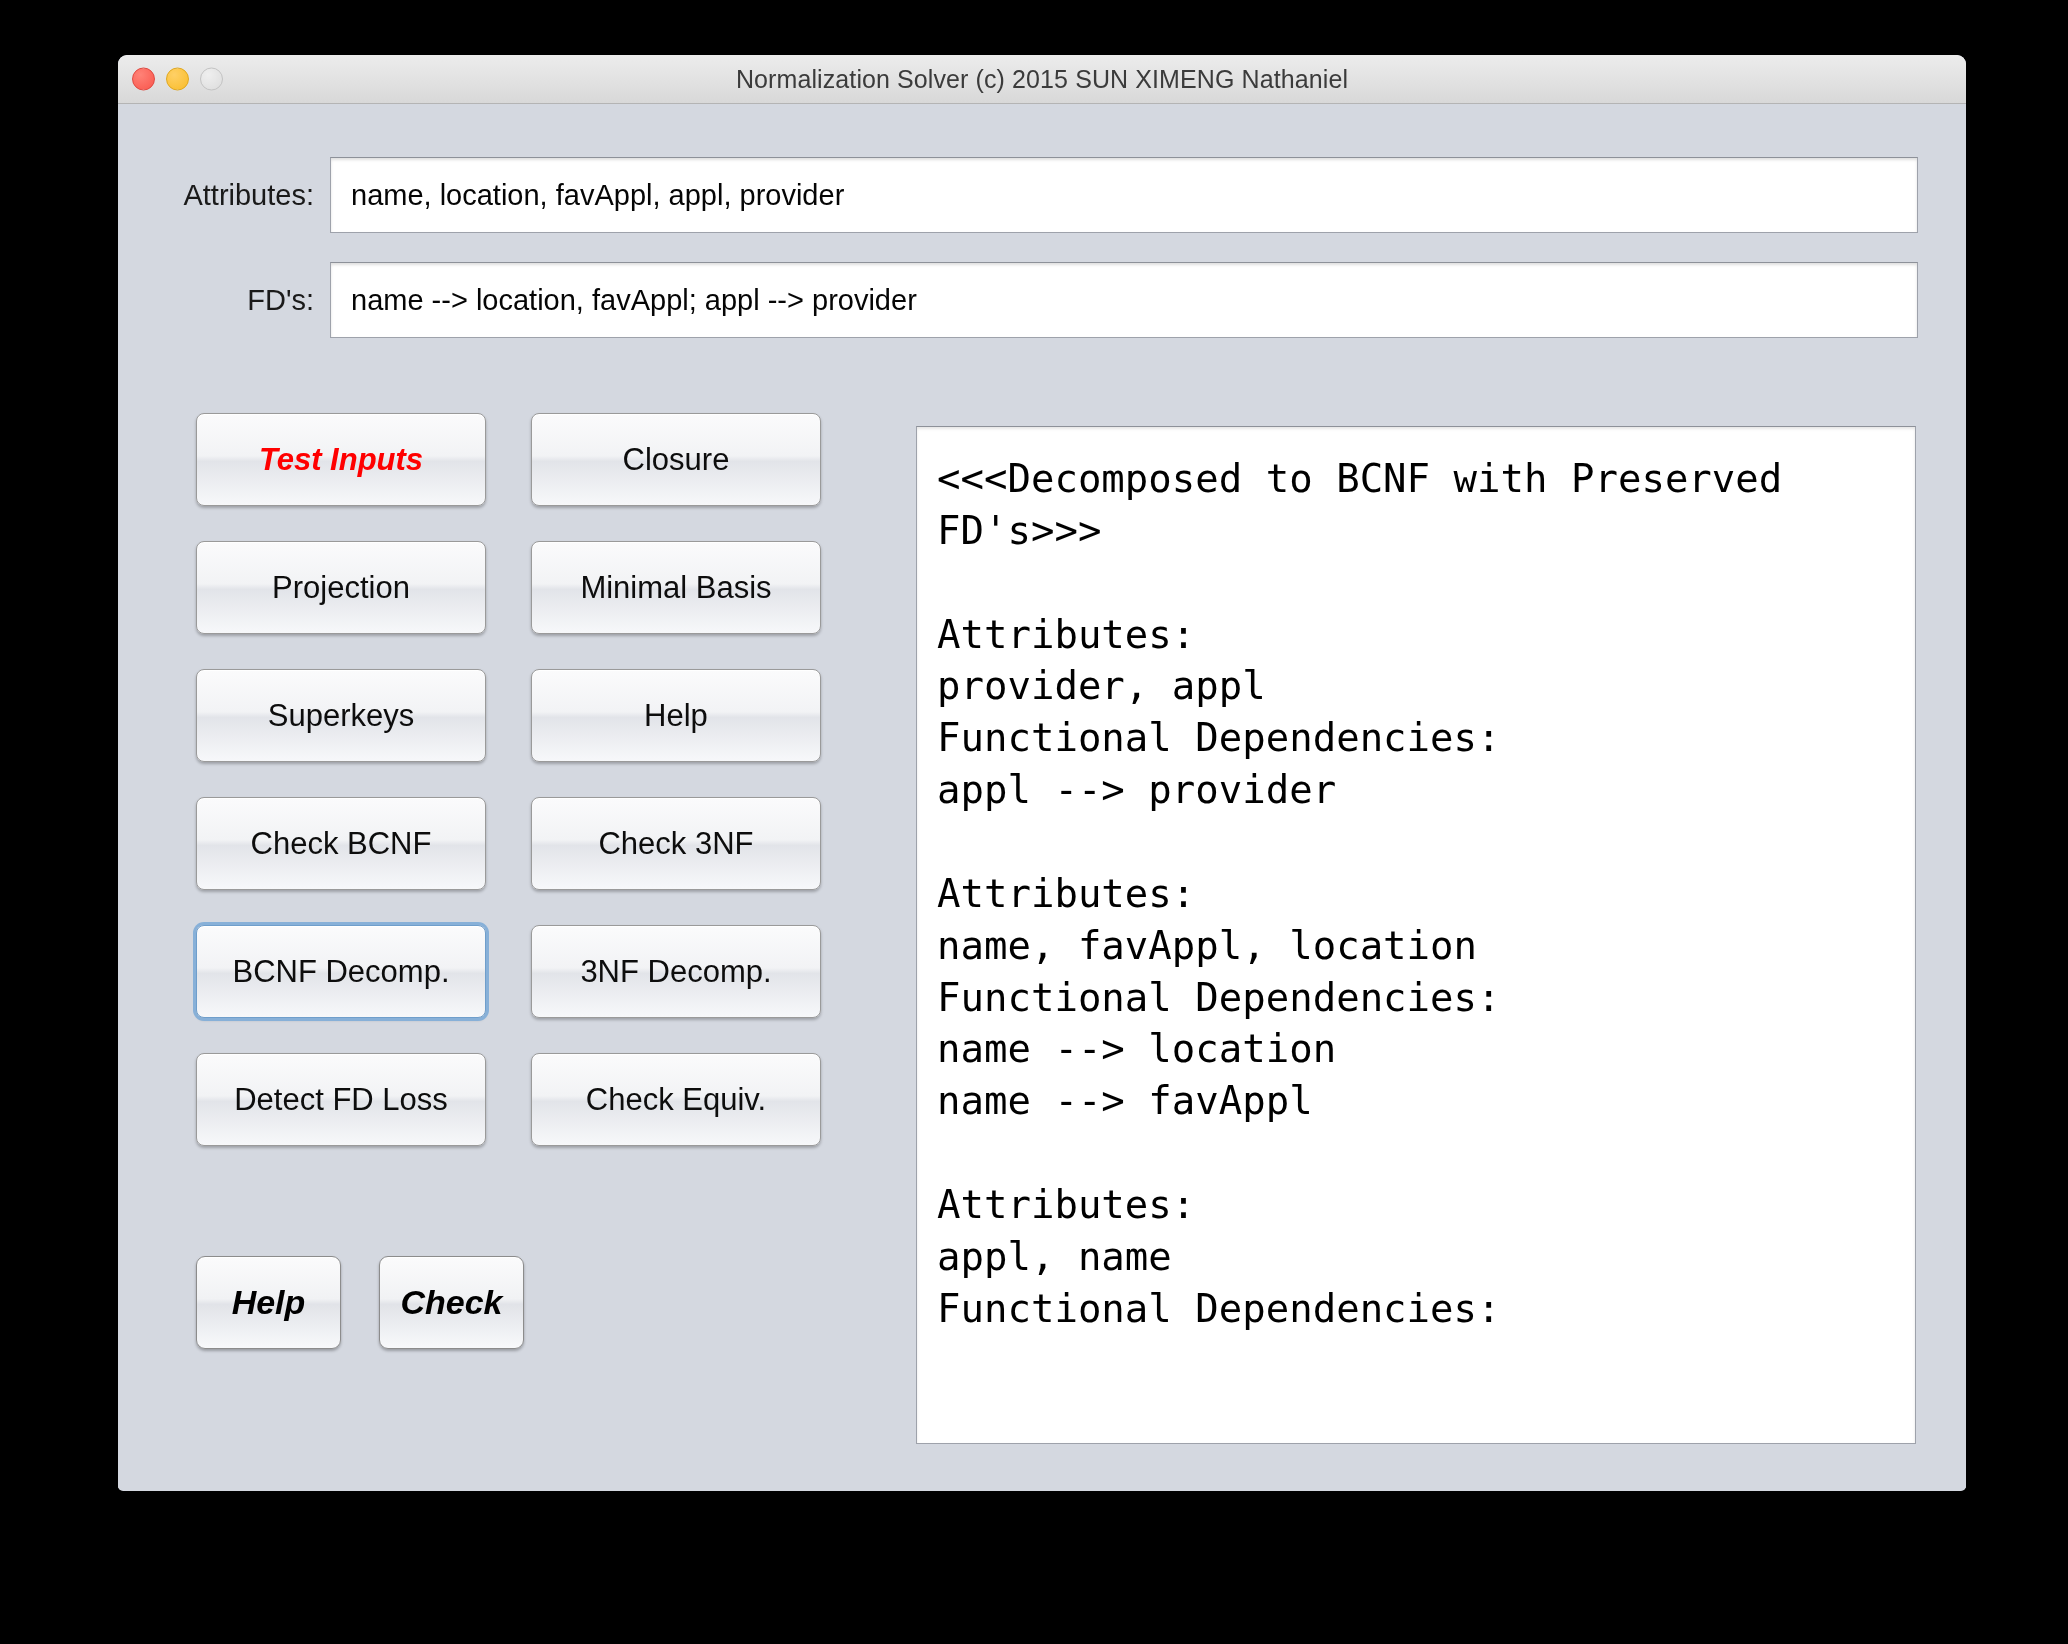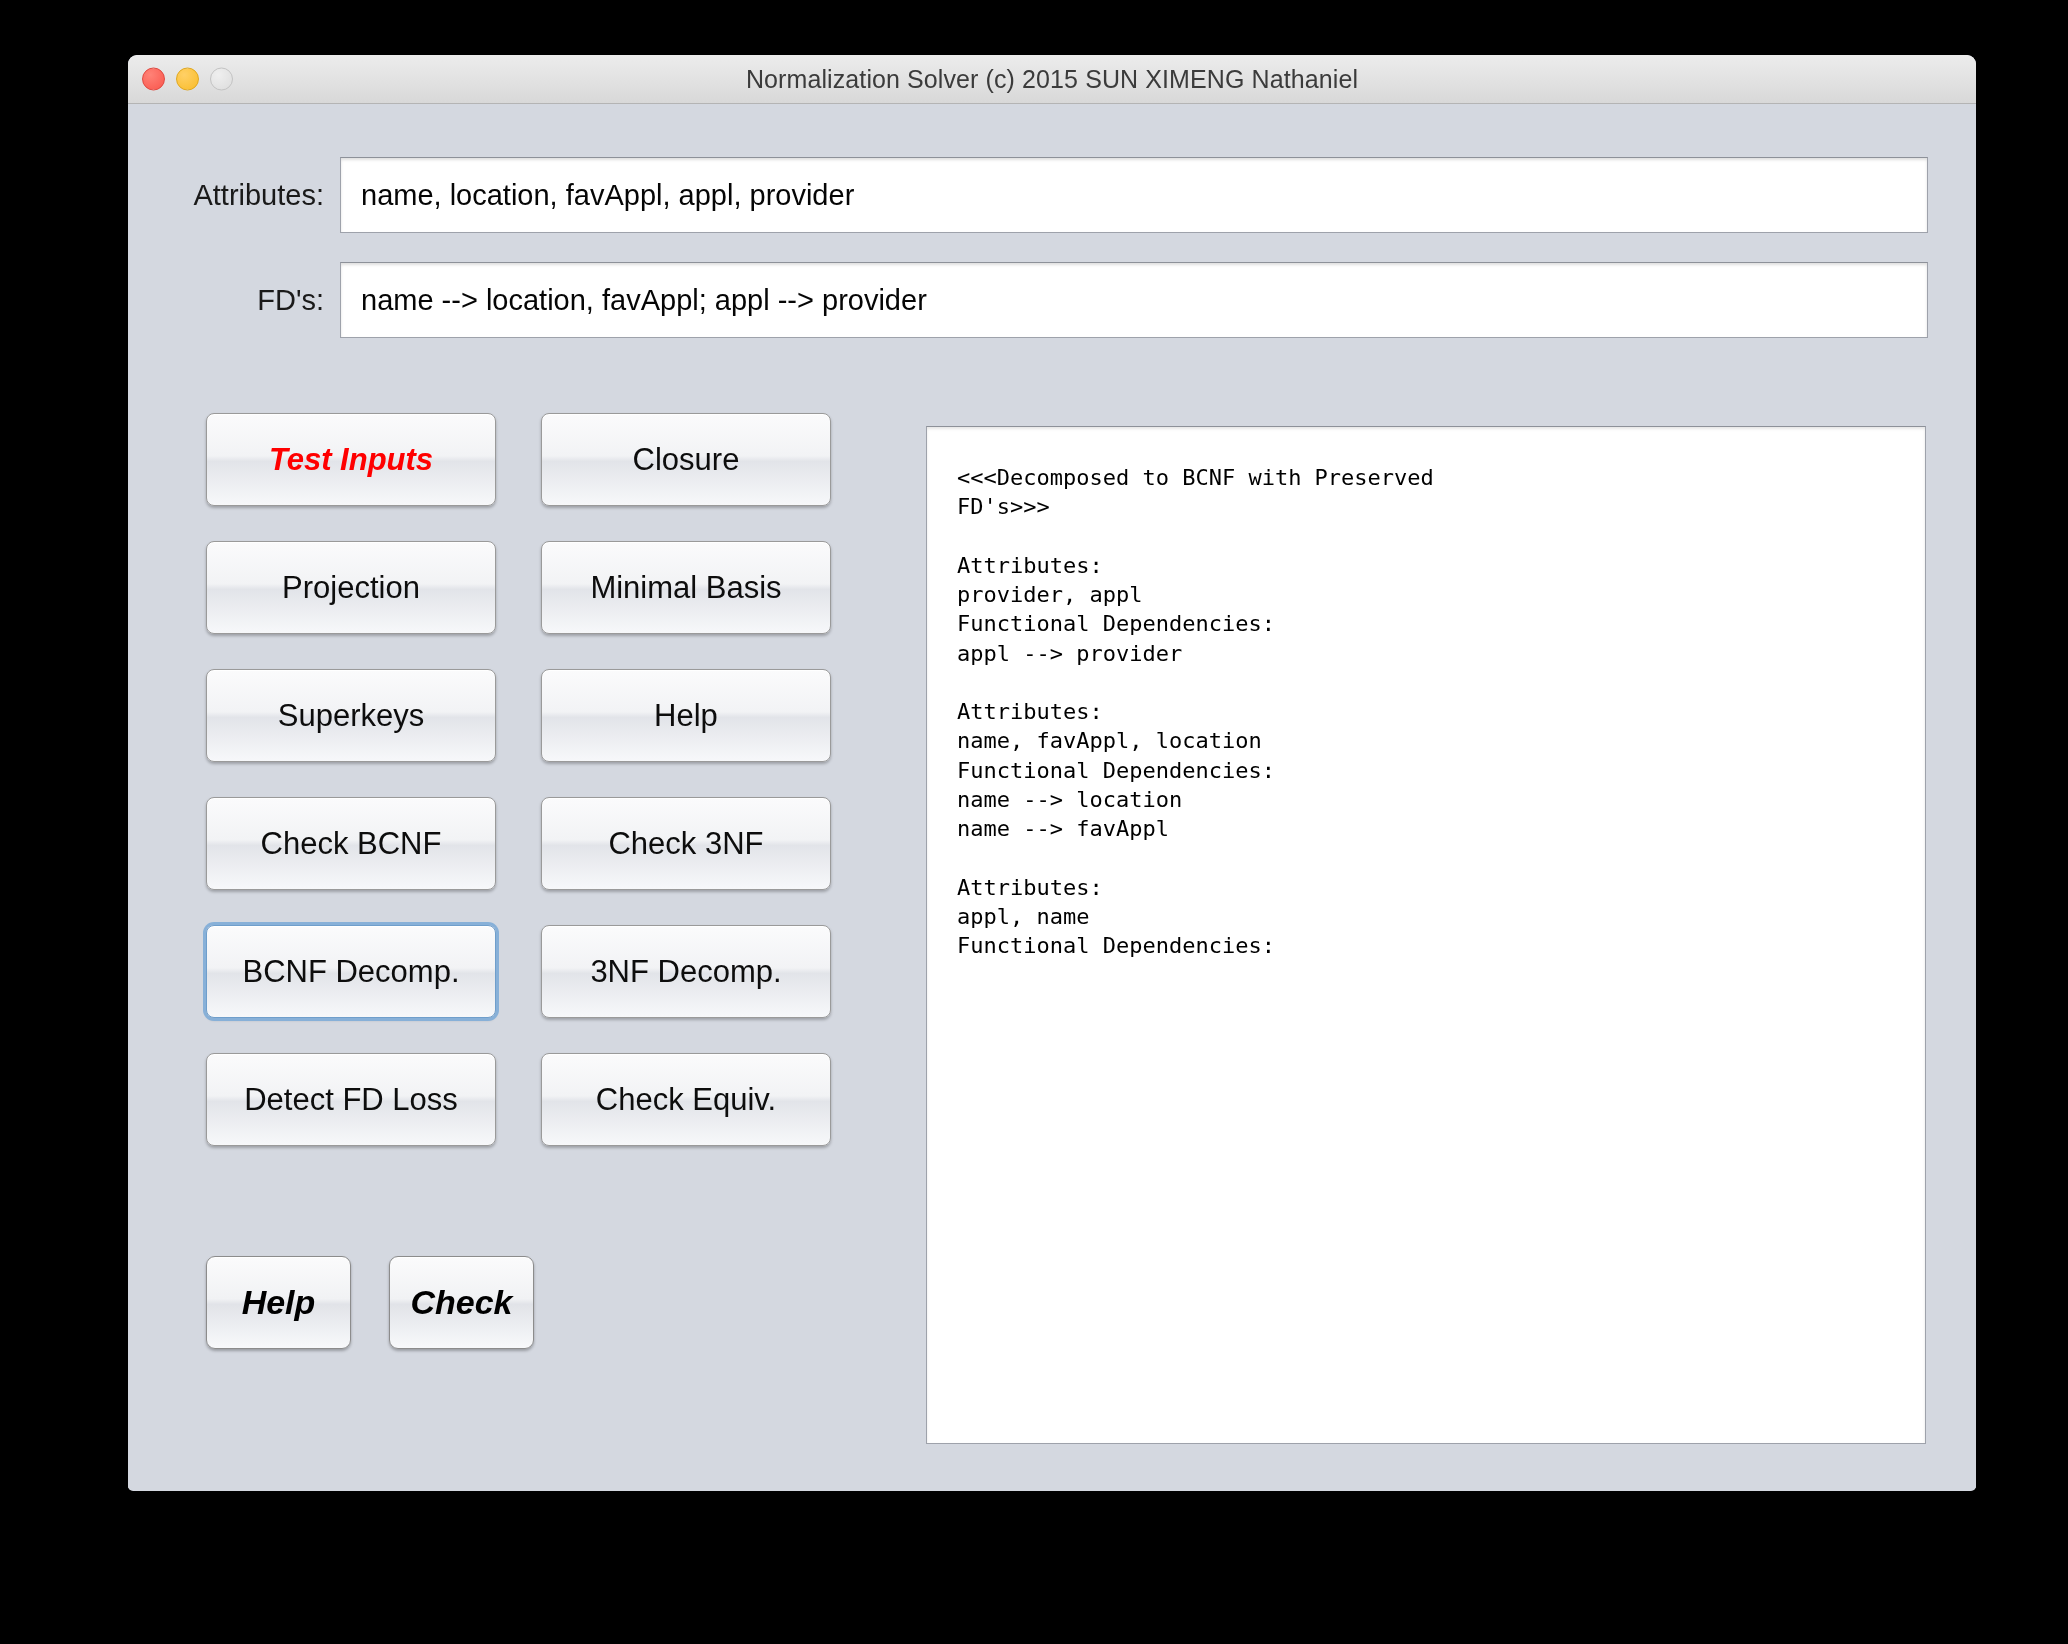--- a/index.html
+++ b/index.html
@@ -17,21 +17,21 @@
   #desktop {
     position: relative;
     width: 2068px;
     height: 1644px;
     background: #000000;
   }
 
   
   #window {
     position: absolute;
-    left: 128px;
+    left: 118px;
     top: 55px;
     width: 1848px;
     height: 1436px;
     border-radius: 9px 9px 5px 5px;
     background: #d4d8e0;
     box-shadow: 0 6px 22px rgba(0,0,0,0.55);
     overflow: hidden;
   }
 
   
@@ -199,24 +199,24 @@
     width: 1000px;
     height: 1018px;
     box-sizing: border-box;
     background: #ffffff;
     border: 1px solid #9ea2ab;
     border-top-color: #8d9199;
     box-shadow: inset 0 2px 3px rgba(0,0,0,0.10);
     overflow: hidden;
   }
   #output-text {
-    margin: 14px;
+    margin: 4px;
     padding: 22px 4px 16px 16px;
     font-family: "DejaVu Sans Mono", monospace;
-    font-size: 22px;
+    font-size: 39px;
     line-height: 1.33;
     color: #000000;
     white-space: pre-wrap;
     word-break: break-word;
   }
 </style>
 </head>
 <body>
 
 <div id="desktop">

